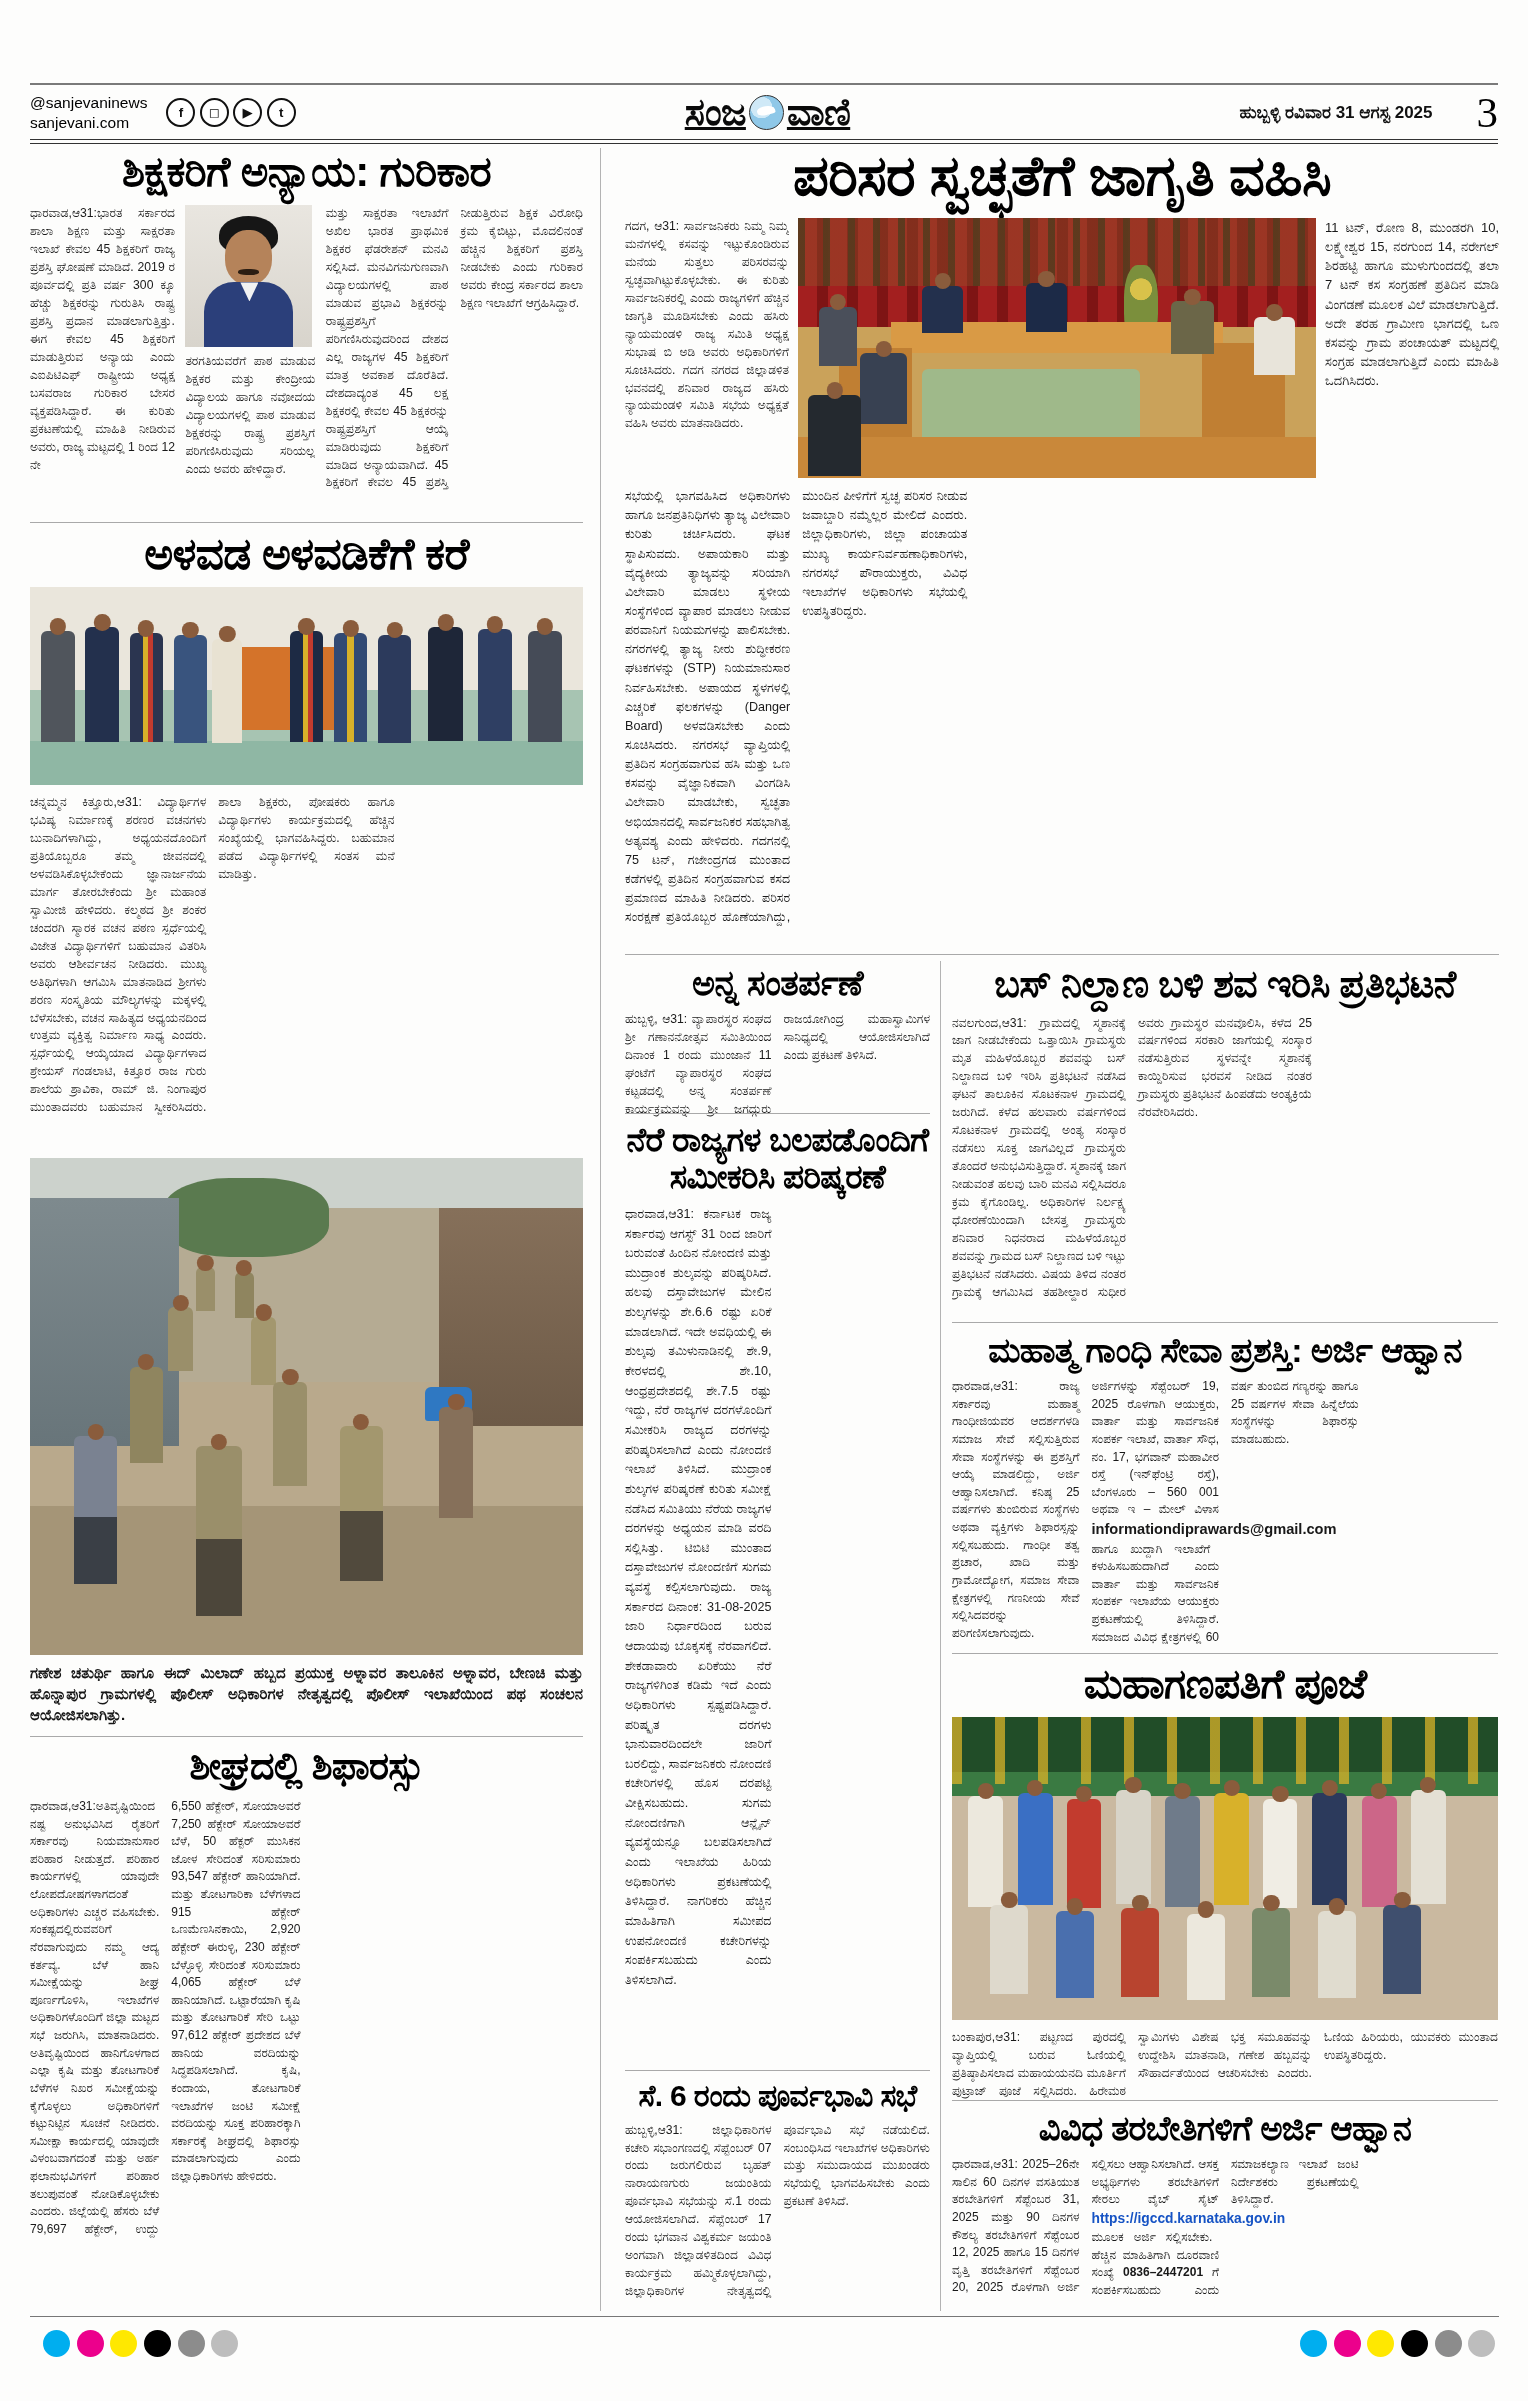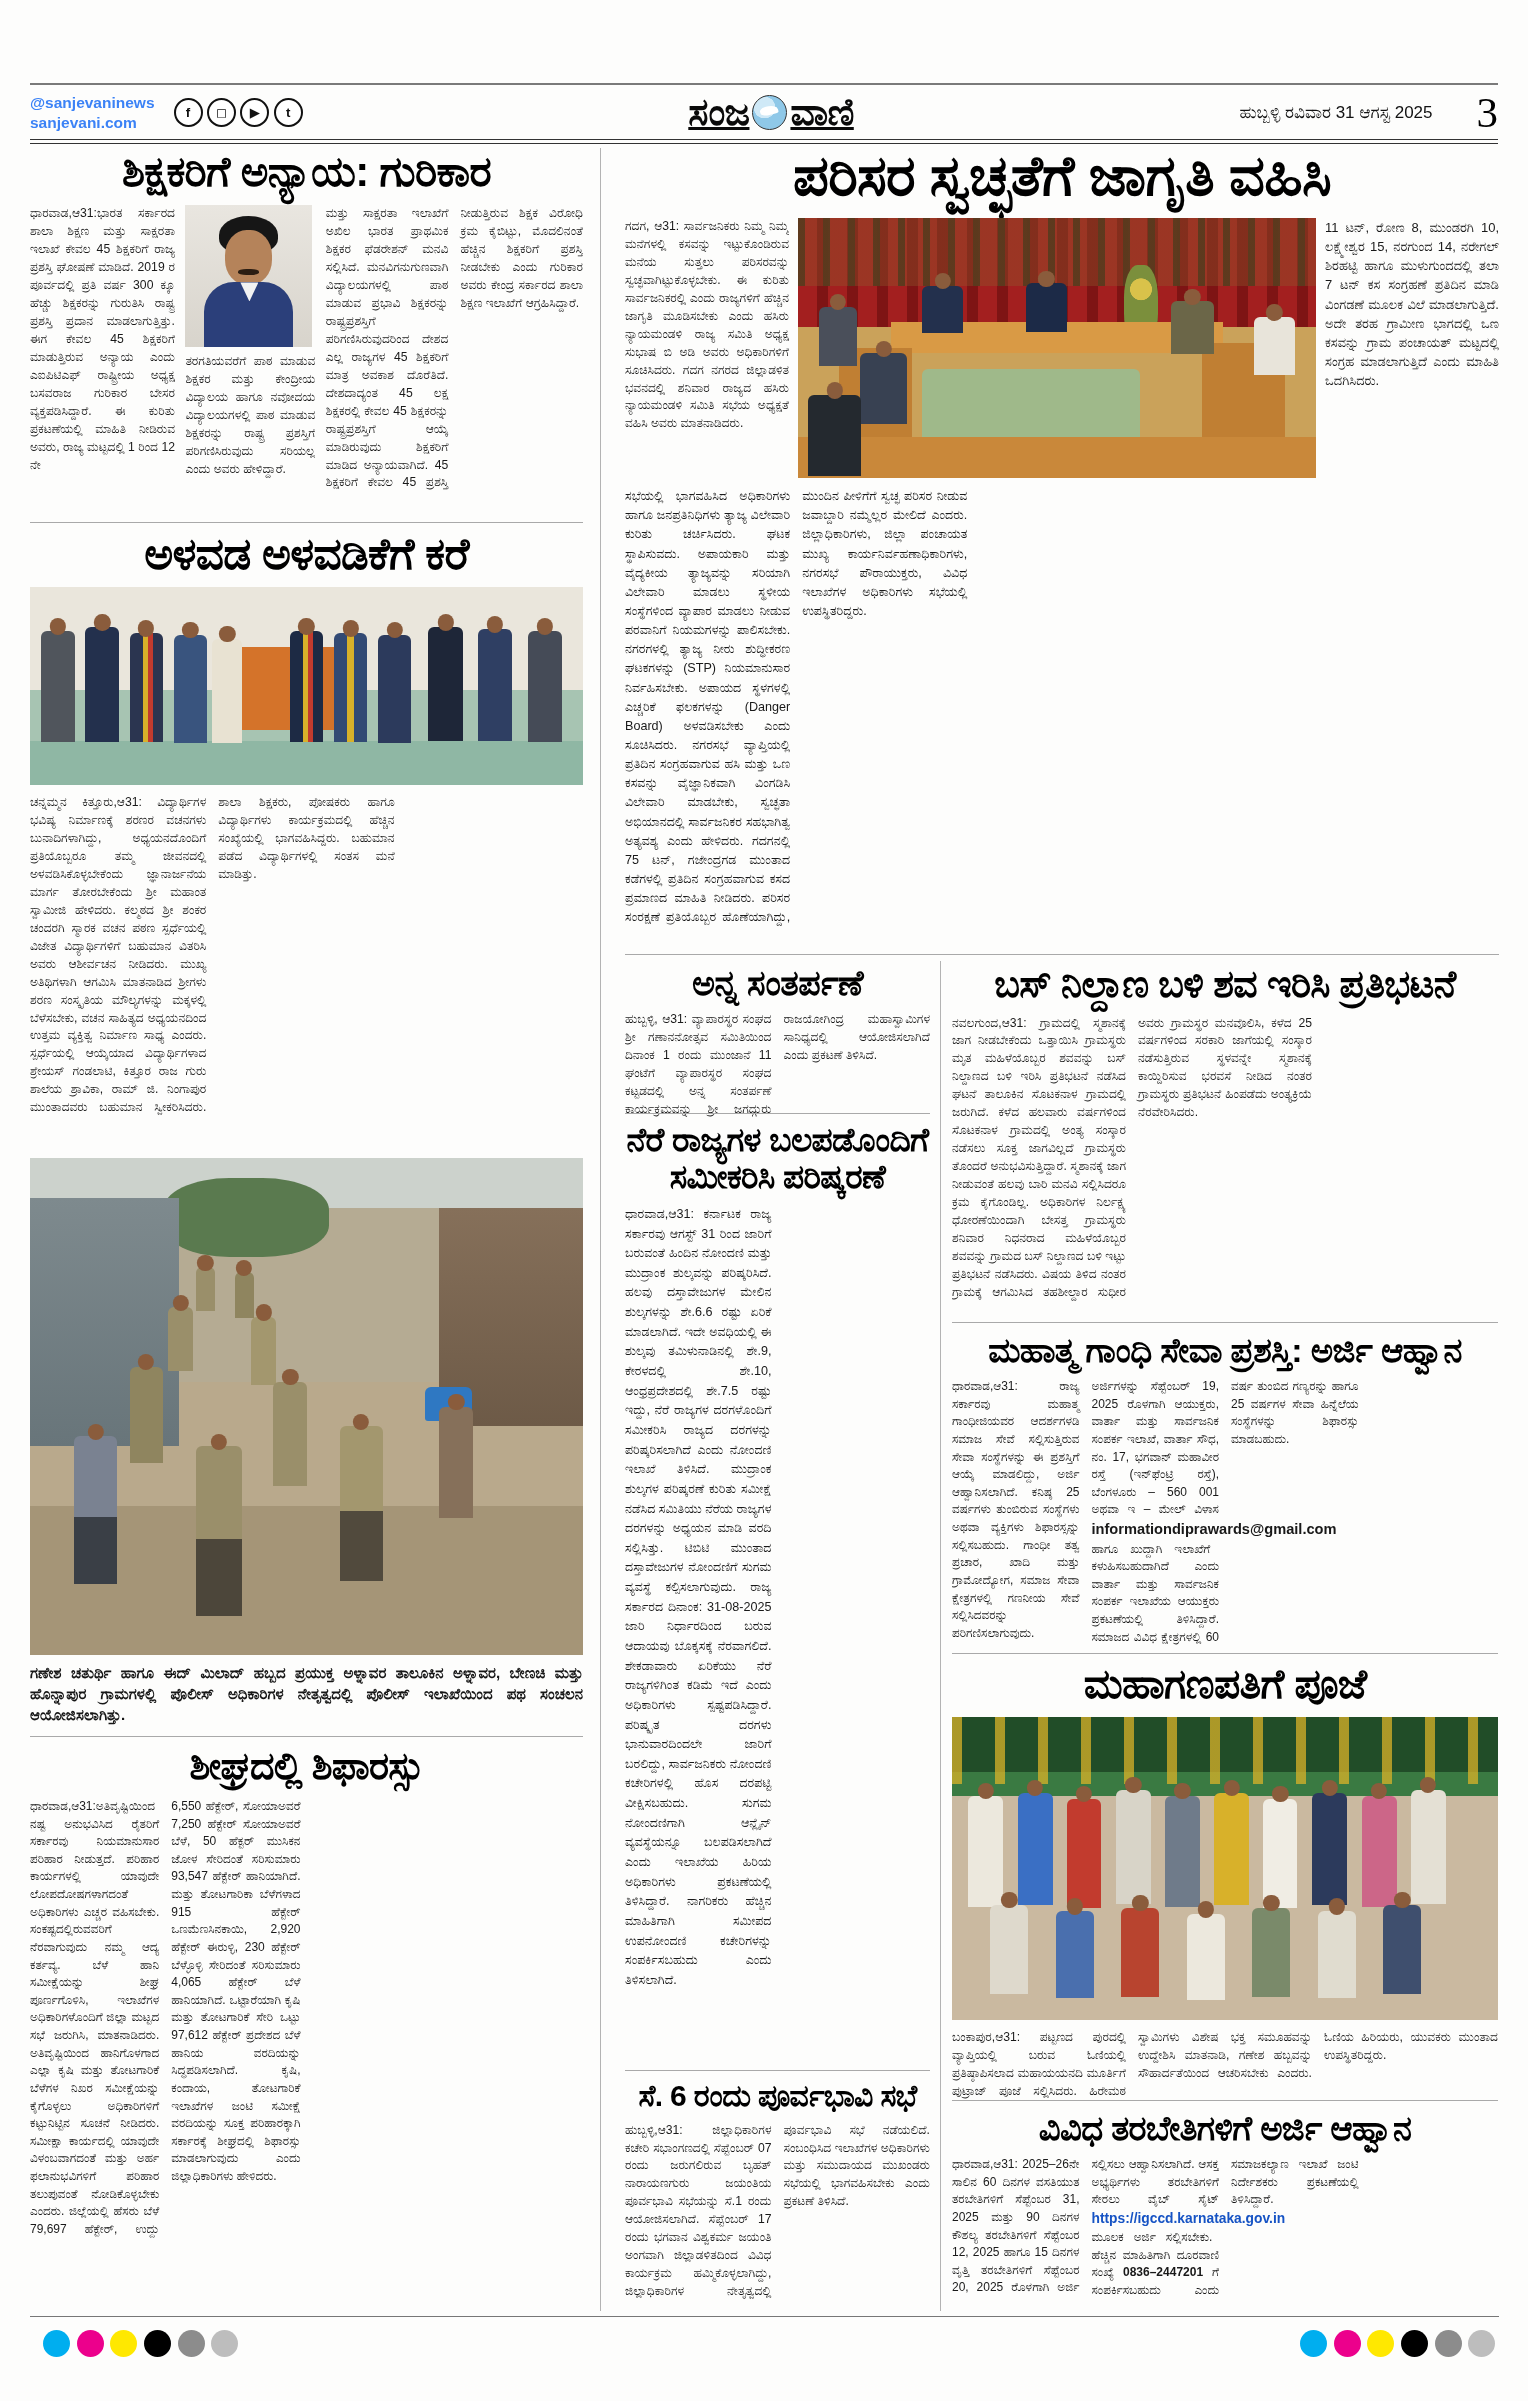--- a/index.html
+++ b/index.html
@@ -2,31 +2,31 @@
 <html lang="kn" style="font-size:12px"><head>
 <meta charset="utf-8">
 <style>
   html,body{margin:0;padding:0;background:#e8e8e8;}
   .page{position:relative;width:1528px;height:2401px;background:#fdfdfc;margin:0 auto;overflow:hidden;
         font-family:"Liberation Sans","DejaVu Sans",sans-serif;color:#111;}
   
   .header{position:absolute;left:30px;right:30px;top:83px;height:55px;border-top:2.2px solid #7a7a7a;}
   .header-inner{display:flex;align-items:center;height:100%;}
   .header-rule{position:absolute;left:30px;right:30px;top:139px;height:3px;border-top:1.5px solid #333;border-bottom:0.7px solid #333;}
-  .social{display:flex;flex-direction:column;font-size:15.5px;font-weight:700;line-height:1.25;color:#3b82f6;}
+  .social{display:flex;flex-direction:column;font-size:15.5px;font-weight:400;line-height:1.25;color:#000000;}
   .icons{display:flex;gap:4.4px;margin-left:19px;}
   .icon-c{width:25px;height:25px;border:2.2px solid #111;border-radius:50%;display:flex;align-items:center;justify-content:center;
           font-size:13.3px;font-weight:800;color:#111;background:#fff;}
   .masthead{flex:1;display:flex;align-items:center;justify-content:center;gap:3px;}
   .masthead .mt{font-size:38px;font-weight:800;letter-spacing:-0.7px;color:#0a0a0a;text-decoration:underline;}
   .logo-dot{width:33px;height:33px;border-radius:50%;background:radial-gradient(circle at 35% 35%,#cfe9f7 0 35%,#8fc8e8 36% 100%);
             border:1.5px solid #333;position:relative;}
   .logo-dot::after{content:"";position:absolute;left:6.7px;top:10.4px;width:18px;height:9px;background:#fff;
                    border-radius:50% 80% 20% 60%;transform:rotate(-15deg);}
-  .dateline{font-size:17px;font-weight:400;color:#111;margin-right:44px;white-space:nowrap;}
+  .dateline{font-size:17px;font-weight:700;color:#111;margin-right:44px;white-space:nowrap;}
   .pageno{font-size:43px;font-weight:500;font-family:"Liberation Serif",serif;color:#000;}
   
   .hl{font-weight:800;text-align:center;color:#000;line-height:1.12;letter-spacing:-0.7px;}
   .body{font-size:12.2px;line-height:1.47;text-align:justify;color:#191919;column-gap:12px;column-fill:auto;overflow:hidden;}
   .cols-2{column-count:2;}.cols-3{column-count:3;}.cols-4{column-count:4;}.cols-5{column-count:5;}
   .abs{position:absolute;}
   .rule-h{position:absolute;height:0.7px;background:#a9a9a9;}
   .rule-v{position:absolute;width:0.7px;background:#b3b3b3;}
   .caption{font-size:15px;font-weight:600;line-height:1.4;text-align:justify;color:#161616;}
   .em-strong{font-weight:800;font-size:1.22em;}

